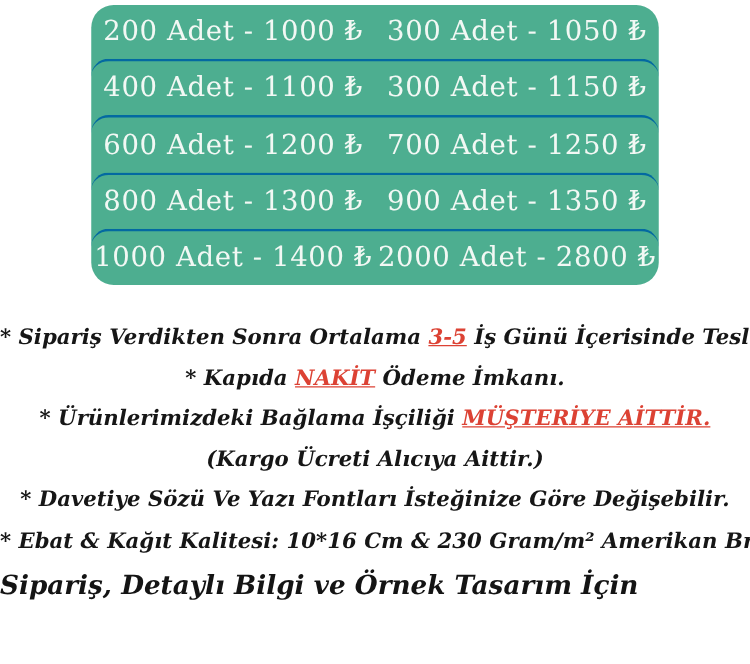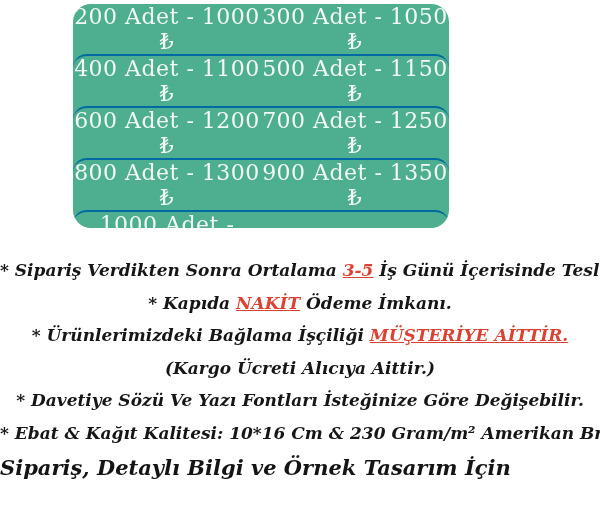--- a/index.html
+++ b/index.html
@@ -8,21 +8,21 @@
     background: #ffffff;
     position: relative;
     font-family: "DejaVu Serif", "Liberation Serif", "DejaVu Sans", serif;
     overflow: hidden;
   }
 
   
   .price-table {
     position: absolute;
     left: 73px; top: 4px;
-    width: 376px; height: 224px;
+    width: 454px; height: 224px;
     background: #4DAE90;
     border-radius: 18px;
     overflow: hidden;
     display: flex;
     flex-direction: column;
   }
   .price-row {
     flex: 1;
     display: flex;
     align-items: center;
@@ -64,32 +64,33 @@
 </head>
 <body>
 
 <div class="price-table">
   <div class="price-row">
     <div class="price-cell">200 Adet - 1000 ₺</div>
     <div class="price-cell">300 Adet - 1050 ₺</div>
   </div>
   <div class="price-row">
     <div class="price-cell">400 Adet - 1100 ₺</div>
-    <div class="price-cell">500 Adet - 1150 ₺</div>
+    <div class="price-cell">300 Adet - 1150 ₺</div>
   </div>
   <div class="price-row">
     <div class="price-cell">600 Adet - 1200 ₺</div>
     <div class="price-cell">700 Adet - 1250 ₺</div>
   </div>
   <div class="price-row">
     <div class="price-cell">800 Adet - 1300 ₺</div>
     <div class="price-cell">900 Adet - 1350 ₺</div>
   </div>
   <div class="price-row">
     <div class="price-cell">1000 Adet - 1400 ₺</div>
+    <div class="price-cell">2000 Adet - 2800 ₺</div>
   </div>
 </div>
 
 <div class="notes">
   <div class="note-line"><span>* Sipariş Verdikten Sonra Ortalama </span><span class="hl-red">3-5</span><span> İş Günü İçerisinde Teslim Edilir.</span></div>
   <div class="note-line"><span>* Kapıda </span><span class="hl-red">NAKİT</span><span> Ödeme İmkanı.</span></div>
   <div class="note-line"><span>* Ürünlerimizdeki Bağlama İşçiliği </span><span class="hl-red">MÜŞTERİYE AİTTİR.</span></div>
   <div class="note-line">(Kargo Ücreti Alıcıya Aittir.)</div>
   <div class="note-line">* Davetiye Sözü Ve Yazı Fontları İsteğinize Göre Değişebilir.</div>
   <div class="note-line">* Ebat &amp; Kağıt Kalitesi: 10*16 Cm &amp; 230 Gram/m² Amerikan Bristrol Kâğıt</div>

